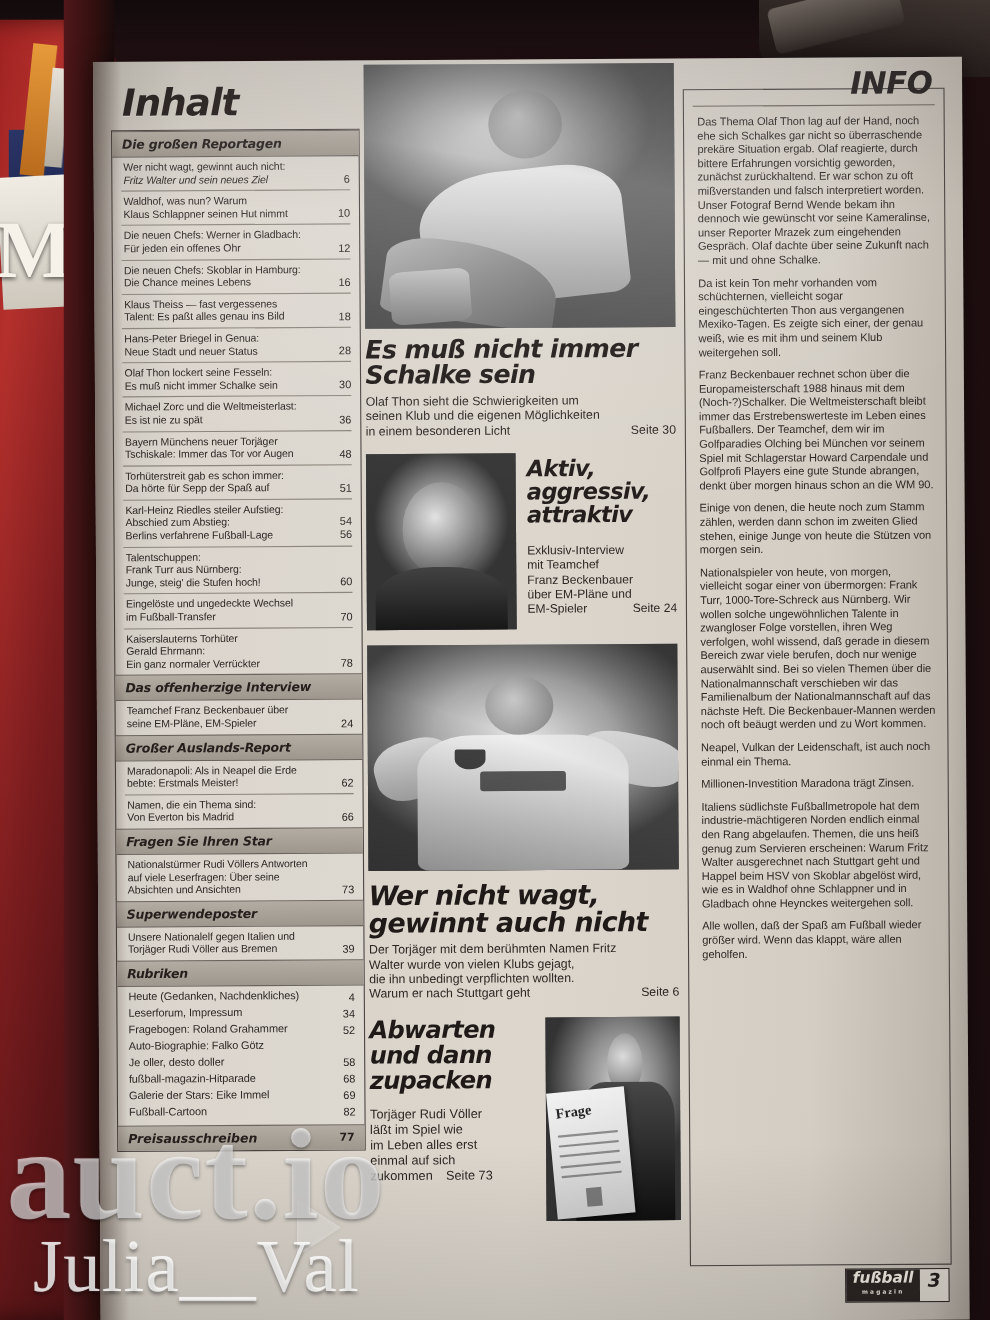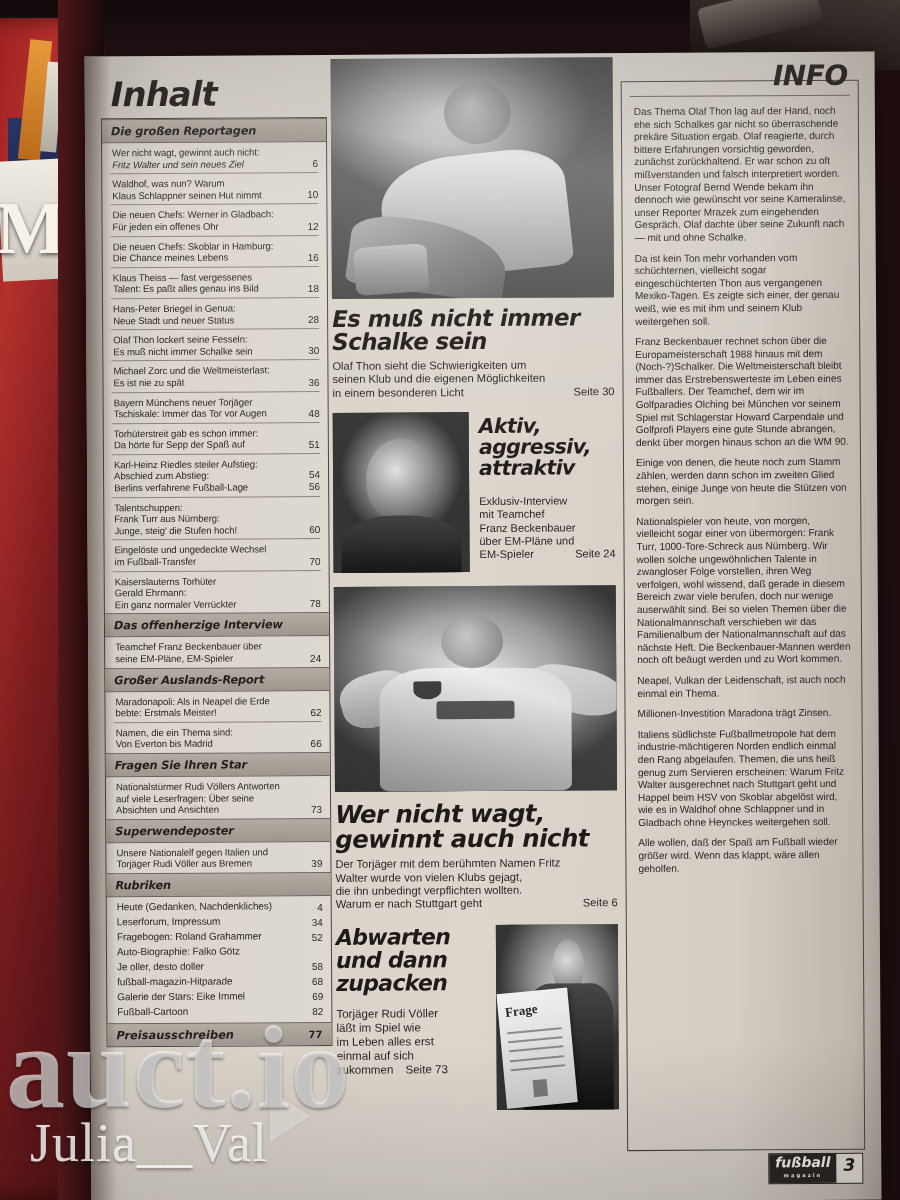--- a/index.html
+++ b/index.html
@@ -382,21 +382,21 @@
 
   
   .wm{
     position:absolute; z-index:20; pointer-events:none;
     font-family:"Liberation Serif", serif;
     color:rgba(255,255,255,.42);
     text-shadow: 0 2px 3px rgba(0,0,0,.35), 0 0 1px rgba(255,255,255,.5);
     letter-spacing:1px;
   }
   .wm-big{ left:6px; top:1000px; font-size:118px; font-weight:700; }
-  .wm-name{ left:30px; top:1112px; font-size:54px; font-weight:400;
+  .wm-name{ left:30px; top:1112px; font-size:68px; font-weight:400;
             color:rgba(255,255,255,.70); }
 </style>
 </head>
 <body>
 
 <div id="scene">
 
   <div class="bg-table"></div>
   <div class="bg-top-grey"></div>
   <div class="bg-top-dark"></div>

